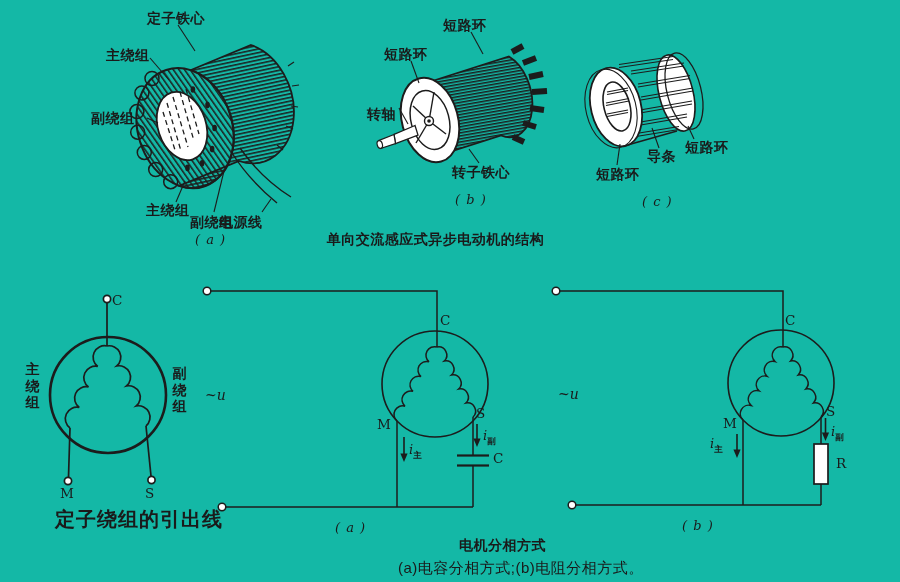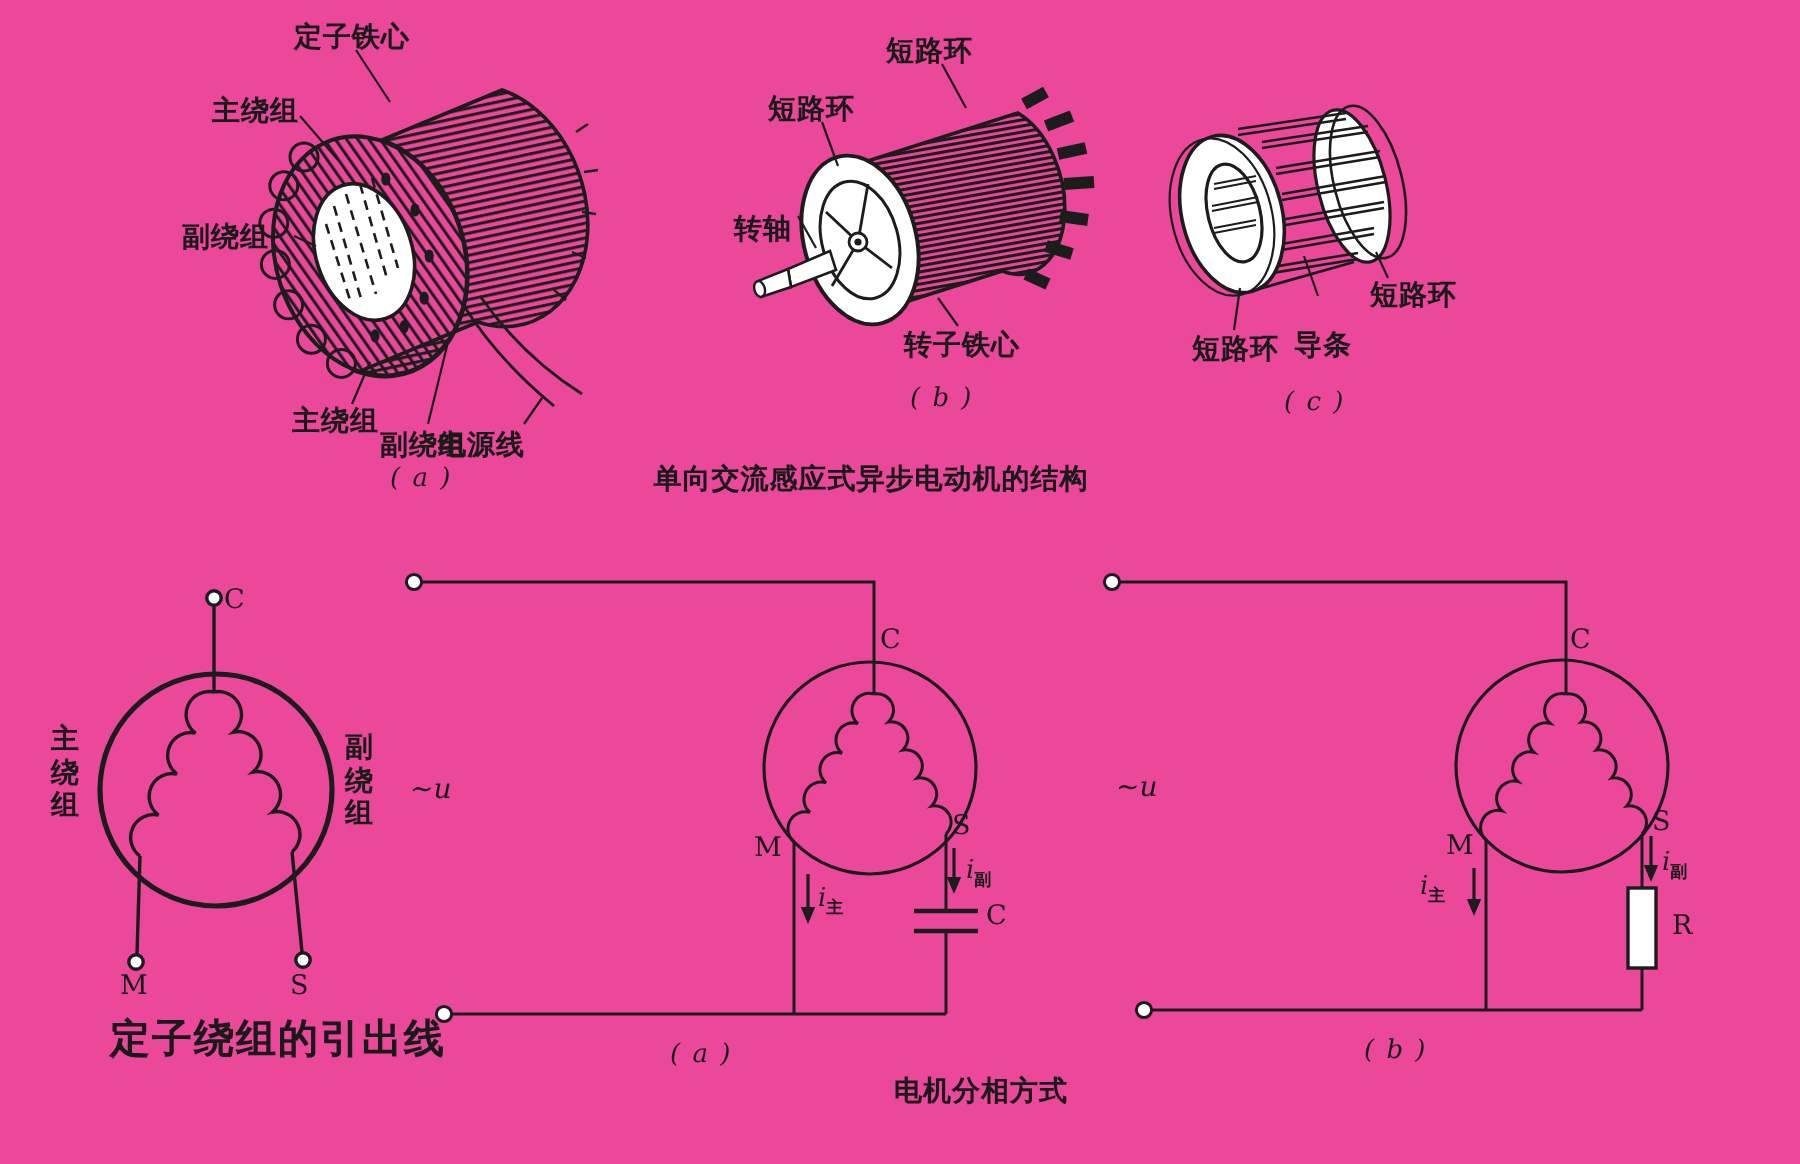--- a/index.html
+++ b/index.html
@@ -1,16 +1,16 @@
 <!DOCTYPE html>
 <html><head>
 <meta charset="utf-8">
 <style>
   html,body{margin:0;padding:0;background:#fff;}
-  .canvas{position:relative;width:900px;height:582px;background:#ec4899;overflow:hidden;
+  .canvas{position:relative;width:900px;height:582px;background:#14b8a6;overflow:hidden;
           font-family:"Liberation Sans",sans-serif;color:#1a1a1a;}
   svg.art{position:absolute;left:0;top:0;}
   .lbl{position:absolute;font-size:14px;font-weight:600;letter-spacing:.5px;white-space:nowrap;}
   .vlabel{position:absolute;width:17px;font-size:14px;font-weight:600;line-height:16.5px;
           text-align:center;word-break:break-all;white-space:normal;}
   .ser{position:absolute;font-family:"DejaVu Serif",serif;font-size:13.5px;font-weight:400;
        letter-spacing:0;white-space:nowrap;}
   .ital{font-style:italic;}
   .tag{position:absolute;font-family:"DejaVu Serif",serif;font-style:italic;font-size:13px;
        letter-spacing:1px;white-space:nowrap;}
@@ -225,21 +225,21 @@
 <div class="lbl" style="left:190px;top:214px;">副绕组</div>
 <div class="lbl" style="left:219px;top:214px;">电源线</div>
 <div class="tag" style="left:195px;top:232px;">( a )</div>
 
 <div class="lbl" style="left:443px;top:17px;">短路环</div>
 <div class="lbl" style="left:384px;top:46px;">短路环</div>
 <div class="lbl" style="left:367px;top:106px;">转轴</div>
 <div class="lbl" style="left:452px;top:164px;">转子铁心</div>
 <div class="tag" style="left:455px;top:192px;">( b )</div>
 
-<div class="lbl" style="left:647px;top:148px;margin-top:16px;">导条</div>
+<div class="lbl" style="left:647px;top:148px;">导条</div>
 <div class="lbl" style="left:685px;top:139px;">短路环</div>
 <div class="lbl" style="left:596px;top:166px;">短路环</div>
 <div class="tag" style="left:642px;top:194px;">( c )</div>
 
 <div class="cap-title" style="left:293px;top:231px;width:285px;">单向交流感应式异步电动机的结构</div>
 
 <div class="ser" style="left:112px;top:292px;">C</div>
 <div class="ser" style="left:60px;top:485px;">M</div>
 <div class="ser" style="left:145px;top:485px;">S</div>
 <div class="vlabel" style="left:24px;top:361px;">主绕组</div>
@@ -257,15 +257,16 @@
 
 <div class="ser ital" style="left:558px;top:386px;font-size:14px;">~u</div>
 <div class="ser" style="left:785px;top:312px;">C</div>
 <div class="ser" style="left:723px;top:415px;">M</div>
 <div class="ser" style="left:826px;top:403px;">S</div>
 <span class="cur" style="left:710px;top:436px;"><i>i</i><sub>主</sub></span>
 <span class="cur" style="left:831px;top:424px;"><i>i</i><sub>副</sub></span>
 <div class="ser" style="left:836px;top:455px;">R</div>
 <div class="tag" style="left:682px;top:518px;">( b )</div>
 
-<div class="cap-title" style="left:428px;top:537px;width:125px;">电机分相方式</div>
+<div class="cap-title" style="left:440px;top:537px;width:125px;">电机分相方式</div>
+<div class="cap-sub" style="left:398px;top:559px;width:235px;">(a)电容分相方式;(b)电阻分相方式。</div>
 
 </div>
 
 </body></html>

